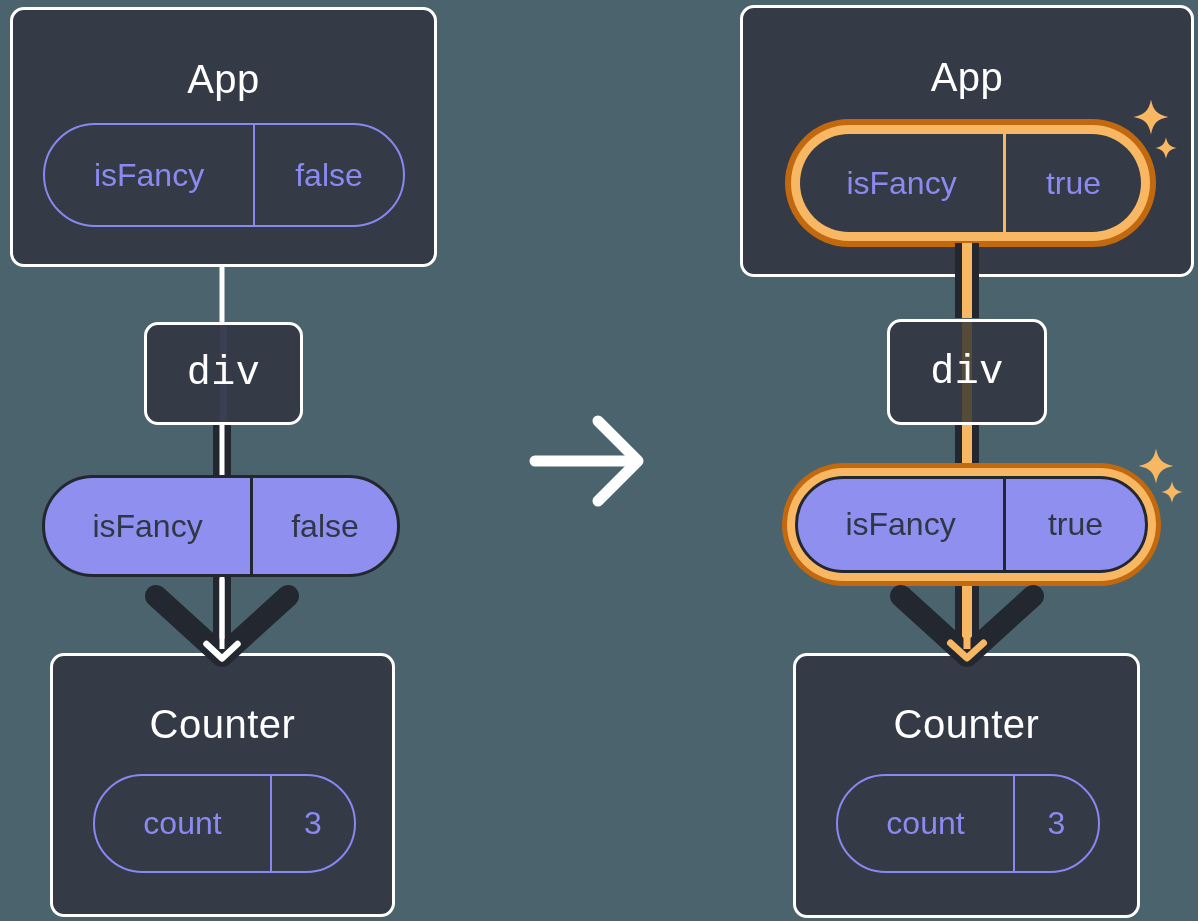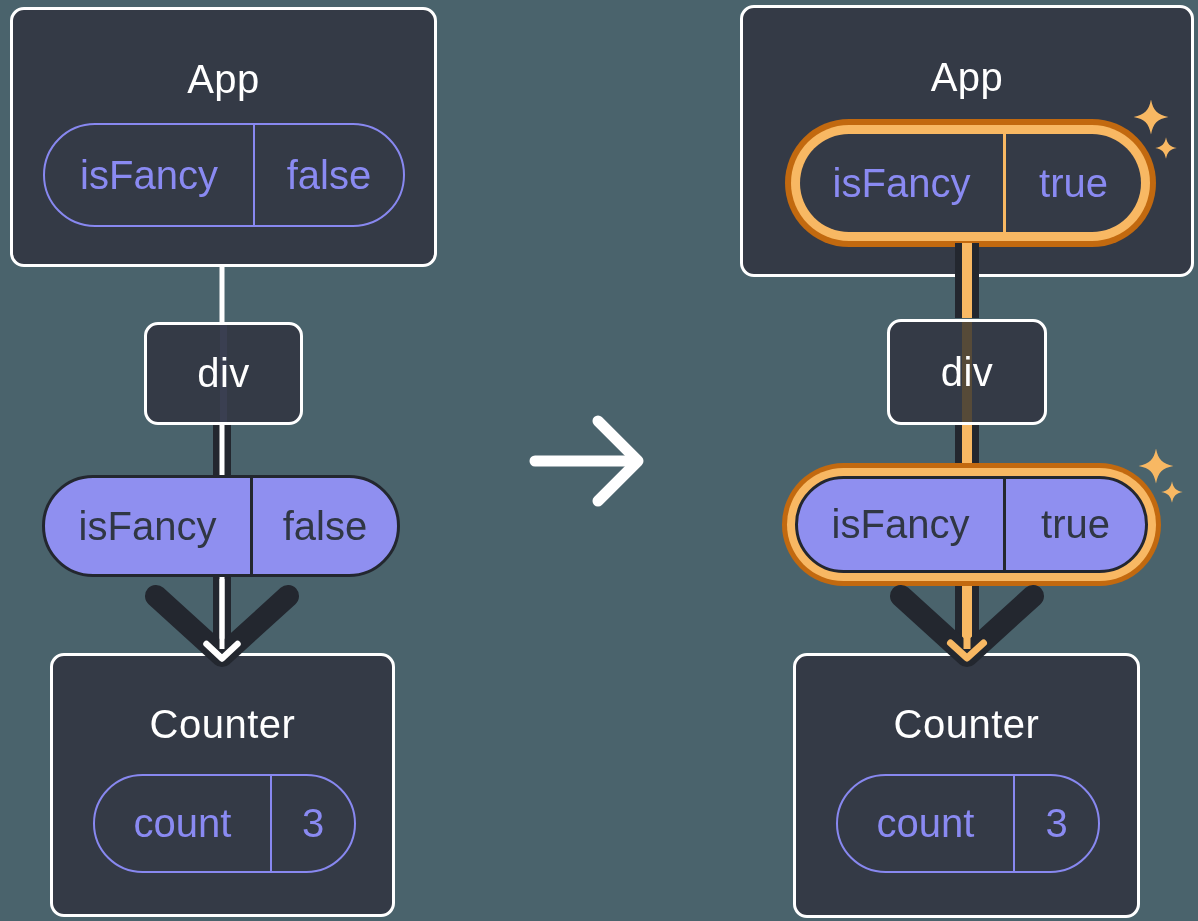--- a/index.html
+++ b/index.html
@@ -4,23 +4,23 @@
 <style>
   html,body{margin:0;padding:0;}
   body{font-family:"Liberation Sans","DejaVu Sans",sans-serif;}
   .canvas{position:relative;width:1198px;height:921px;background:#4A636C;overflow:hidden;}
   svg.layer{position:absolute;left:0;top:0;pointer-events:none;}
   .under{z-index:0;}
   .over{z-index:3;}
   .card{position:absolute;background:#343A46;border:3.5px solid #FFFFFF;border-radius:14px;box-sizing:border-box;z-index:1;}
   .card-title{position:absolute;left:0;width:100%;text-align:center;color:#FFFFFF;font-size:40px;font-weight:500;letter-spacing:.5px;z-index:2;}
   .divcard{display:flex;align-items:center;justify-content:center;}
-  .divcard .card-title{position:static;width:auto;}
+  .divcard .card-title{position:static;width:auto;font-family:Liberation Mono, monospace;}
   .stripe{position:absolute;top:0;bottom:0;z-index:0;}
-  .pill{position:absolute;display:flex;box-sizing:border-box;border-radius:999px;font-size:40px;z-index:1;}
+  .pill{position:absolute;display:flex;box-sizing:border-box;border-radius:999px;font-size:32px;z-index:1;}
   .seg{display:flex;align-items:center;justify-content:center;height:100%;box-sizing:border-box;}
   .seg.val{flex:1;align-items:center;}
   .outlined{border:2.5px solid #8888F0;color:#8A8AF2;background:transparent;}
   .outlined .seg.val{border-left:2.5px solid #8888F0;}
   .filled{background:#8F8FF0;border:3px solid #23272F;color:#303744;}
   .filled .seg.val{border-left:3px solid #23272F;}
   .ringdark{background:#343A46;color:#8A8AF2;box-shadow:0 0 0 9px #F8B863,0 0 0 15px #C2690F;}
   .ringdark .seg.val{border-left:3px solid #F8B863;}
   .ringfill{box-shadow:0 0 0 8px #F8B863,0 0 0 13px #C2690F;}
   .bold{font-weight:400;}

